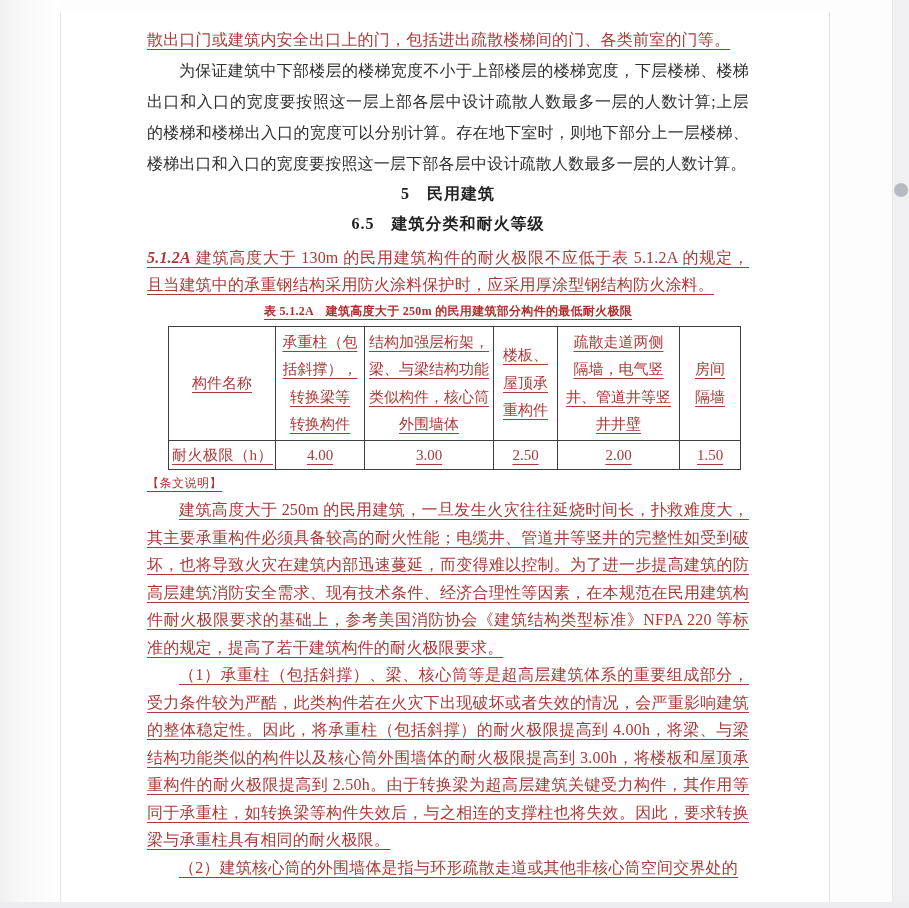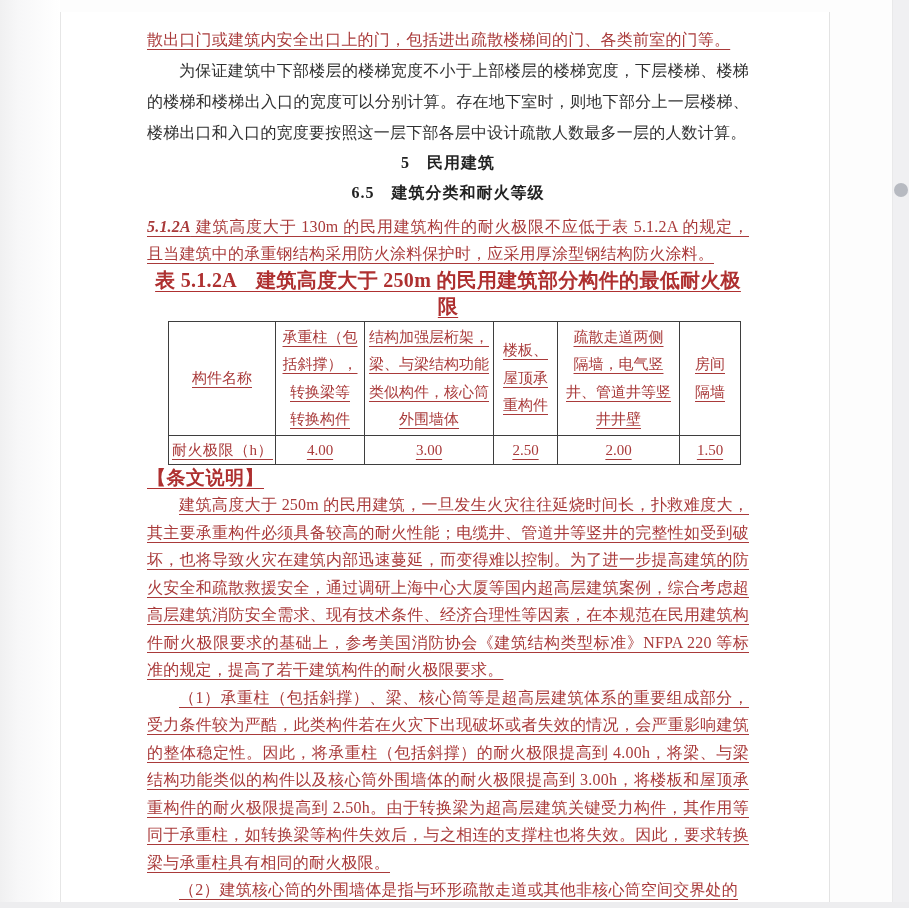--- a/index.html
+++ b/index.html
@@ -34,21 +34,21 @@
   .ind{text-indent:2em;}
   .h-chapter,.h-section{
     text-align:center;font-weight:700;color:#222222;
     font-size:16px;line-height:30px;letter-spacing:1px;
   }
   .clause{margin-top:5px;}
   .clause .tline{line-height:27px;}
   .clause b{font-weight:700;font-style:italic;}
   .table-title{
     text-align:center;color:var(--red-bold);font-weight:700;
-    font-size:20px;line-height:26px;letter-spacing:0.3px;
+    font-size:12px;line-height:26px;letter-spacing:0.3px;
   }
   table.fire{
     border-collapse:collapse;margin:2px 0 0 21px;width:572px;
     table-layout:fixed;
   }
   table.fire td{
     border:1.5px solid var(--border);
     color:var(--red);font-size:15px;text-align:center;vertical-align:middle;
     padding:1px 2px;
   }
@@ -56,21 +56,21 @@
   table.fire tr:last-child td{height:26px;line-height:26px;margin-left:40px;}
   table.fire td:nth-child(1){width:107px;}
   table.fire td:nth-child(2){width:89px;}
   table.fire td:nth-child(3){width:129px;}
   table.fire td:nth-child(4){width:64px;}
   table.fire td:nth-child(5){width:122px;}
   table.fire td:nth-child(6){width:61px;}
   table.fire .cline{line-height:27.5px;}
   table.fire td.lcell{text-align:left;padding-left:3px;letter-spacing:0.5px;}
   .comm-label{
-    color:var(--red-bold);font-weight:700;font-size:19px;line-height:26px;
+    color:var(--red-bold);font-weight:400;font-size:12px;line-height:26px;
     letter-spacing:0.5px;
   }
   .comm .tline{line-height:27.5px;color:var(--red);}
   .scroll-track{
     position:absolute;right:0;top:0;width:17px;height:100%;
     background:#f0f0f2;border-left:1px solid #e9e9ea;
   }
   .scroll-thumb{
     position:absolute;left:1px;top:183px;width:14px;height:14px;
     border-radius:50%;background:#b7bac1;
@@ -87,20 +87,21 @@
   <div class="gutter-left"></div>
 
   <div class="page">
     <div class="content">
 
       <div class="top-block">
         <div class="tline red u">散出口门或建筑内安全出口上的门，包括进出疏散楼梯间的门、各类前室的门等。</div>
 
         <div id="intro-para">
             <div class="tline ind jl">为保证建筑中下部楼层的楼梯宽度不小于上部楼层的楼梯宽度，下层楼梯、楼梯</div>
+            <div class="tline jl">出口和入口的宽度要按照这一层上部各层中设计疏散人数最多一层的人数计算;上层</div>
             <div class="tline jl">的楼梯和楼梯出入口的宽度可以分别计算。存在地下室时，则地下部分上一层楼梯、</div>
             <div class="tline ">楼梯出口和入口的宽度要按照这一层下部各层中设计疏散人数最多一层的人数计算。</div>
           </div>
 
         <div class="h-chapter">5　民用建筑</div>
         <div class="h-section">6.5　建筑分类和耐火等级</div>
 
         <div class="clause">
           <div class="tline red u jl"><b>5.1.2A</b><span> 建筑高度大于 130m 的民用建筑构件的耐火极限不应低于表 5.1.2A 的规定，</span></div>
           <div class="tline red u">且当建筑中的承重钢结构采用防火涂料保护时，应采用厚涂型钢结构防火涂料。</div>
@@ -152,21 +153,20 @@
         </tbody>
       </table>
 
       <div class="comm">
         <div class="comm-label u">【条文说明】</div>
         <div id="comm-paras">
             <div>
               <div class="tline red u ind jl">建筑高度大于 250m 的民用建筑，一旦发生火灾往往延烧时间长，扑救难度大，</div>
               <div class="tline red u jl">其主要承重构件必须具备较高的耐火性能；电缆井、管道井等竖井的完整性如受到破</div>
               <div class="tline red u jl">坏，也将导致火灾在建筑内部迅速蔓延，而变得难以控制。为了进一步提高建筑的防</div>
-              <div class="tline red u jl">火安全和疏散救援安全，通过调研上海中心大厦等国内超高层建筑案例，综合考虑超</div>
               <div class="tline red u jl">高层建筑消防安全需求、现有技术条件、经济合理性等因素，在本规范在民用建筑构</div>
               <div class="tline red u jl">件耐火极限要求的基础上，参考美国消防协会《建筑结构类型标准》NFPA 220 等标</div>
               <div class="tline red u">准的规定，提高了若干建筑构件的耐火极限要求。</div>
             </div>
             <div>
               <div class="tline red u ind jl">（1）承重柱（包括斜撑）、梁、核心筒等是超高层建筑体系的重要组成部分，</div>
               <div class="tline red u jl">受力条件较为严酷，此类构件若在火灾下出现破坏或者失效的情况，会严重影响建筑</div>
               <div class="tline red u jl">的整体稳定性。因此，将承重柱（包括斜撑）的耐火极限提高到 4.00h，将梁、与梁</div>
               <div class="tline red u jl">结构功能类似的构件以及核心筒外围墙体的耐火极限提高到 3.00h，将楼板和屋顶承</div>
               <div class="tline red u jl">重构件的耐火极限提高到 2.50h。由于转换梁为超高层建筑关键受力构件，其作用等</div>

